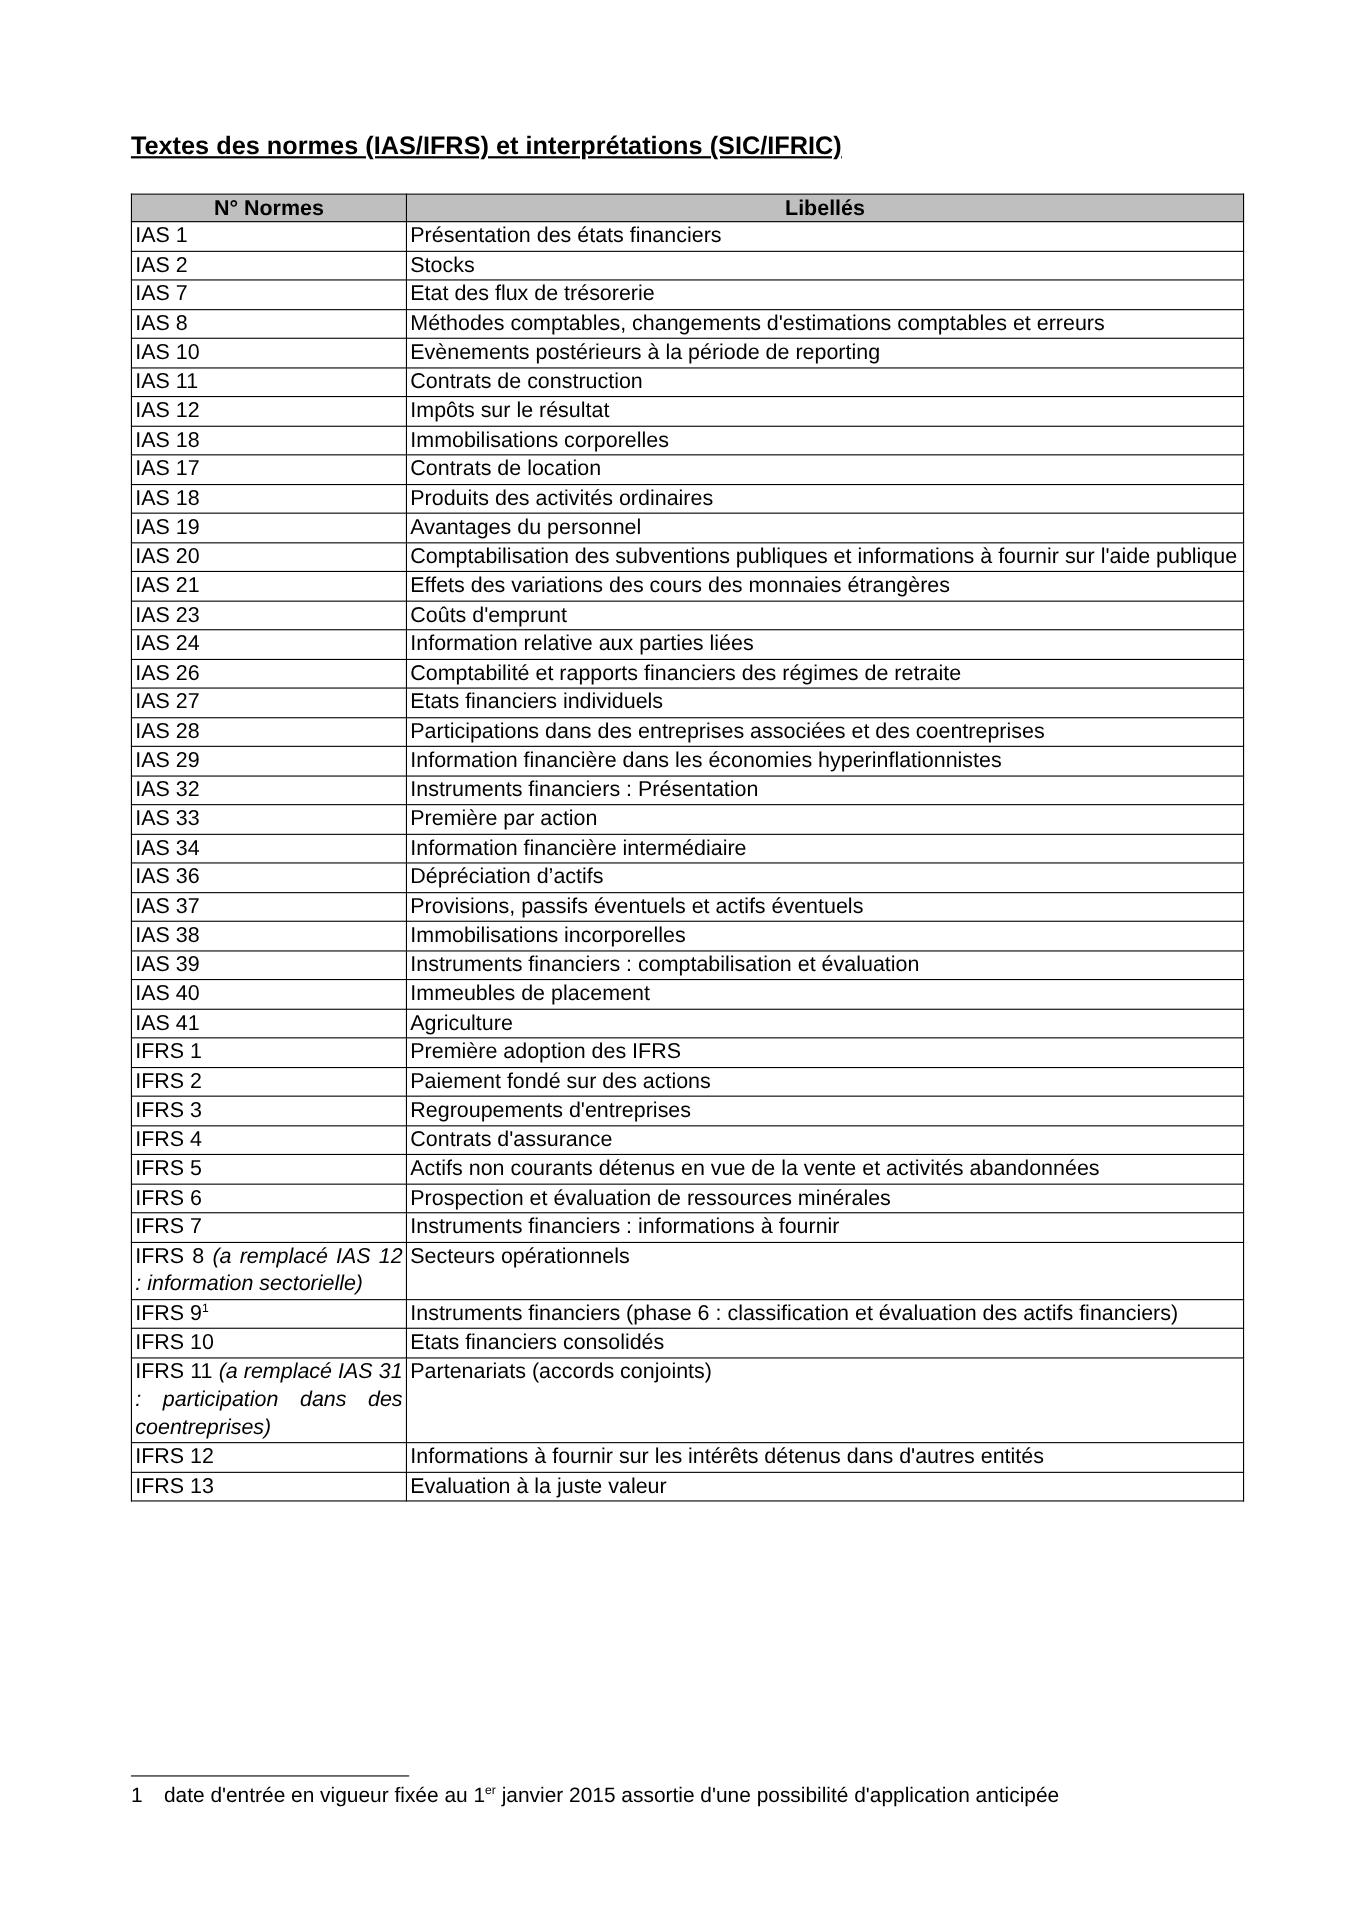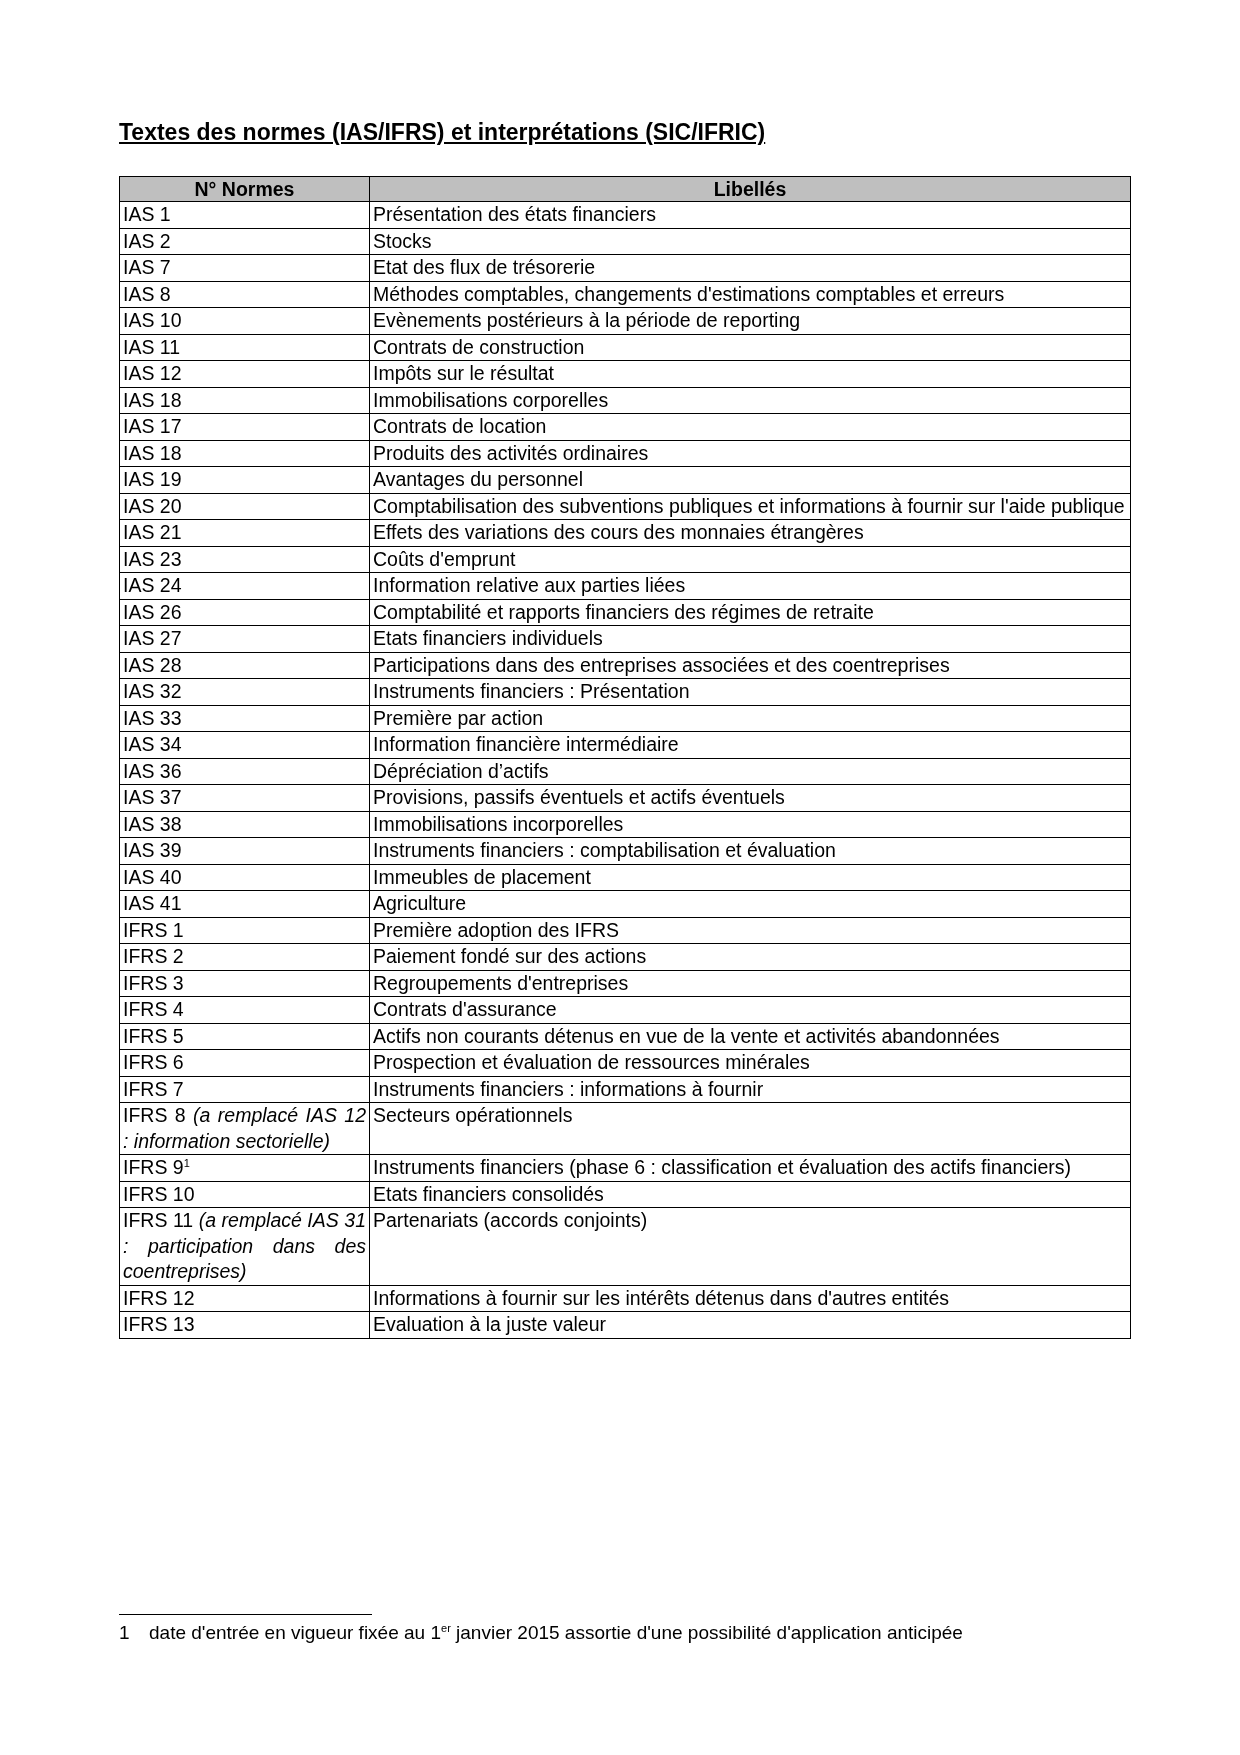--- a/index.html
+++ b/index.html
@@ -123,20 +123,24 @@
       </tr>
       <tr>
         <td class="num"><span>IAS 27</span></td>
         <td class="lbl">Etats financiers individuels</td>
       </tr>
       <tr>
         <td class="num"><span>IAS 28</span></td>
         <td class="lbl">Participations dans des entreprises associées et des coentreprises</td>
       </tr>
       <tr>
+        <td class="num"><span>IAS 29</span></td>
+        <td class="lbl">Information financière dans les économies hyperinflationnistes</td>
+      </tr>
+      <tr>
         <td class="num"><span>IAS 32</span></td>
         <td class="lbl">Instruments financiers : Présentation</td>
       </tr>
       <tr>
         <td class="num"><span>IAS 33</span></td>
         <td class="lbl">Première par action</td>
       </tr>
       <tr>
         <td class="num"><span>IAS 34</span></td>
         <td class="lbl">Information financière intermédiaire</td>

